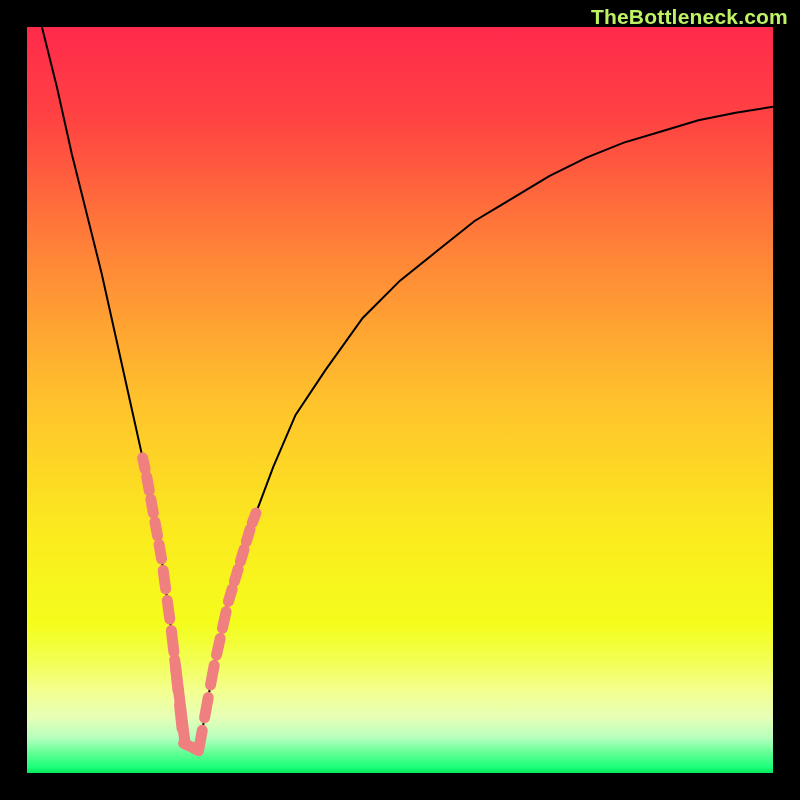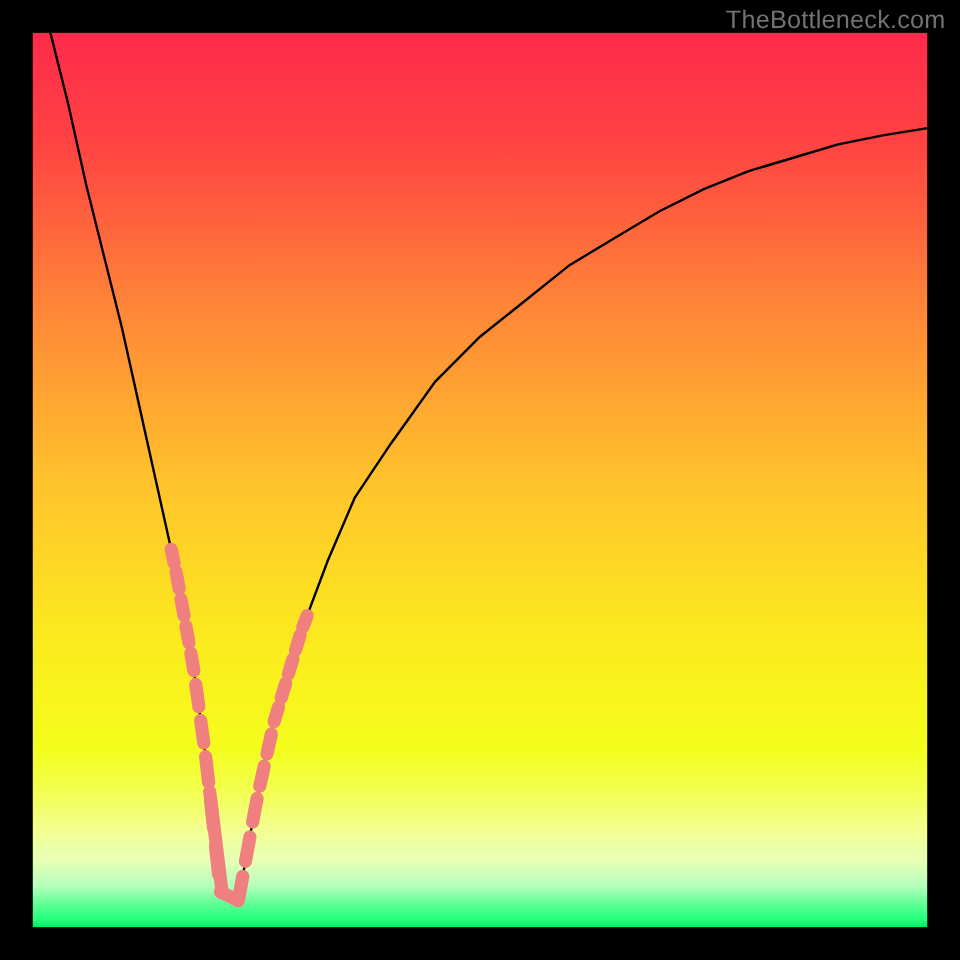--- a/index.html
+++ b/index.html
@@ -39,22 +39,22 @@
     left: 0;
     top: 0;
     width: 100%;
     height: 100%;
   }
   .watermark {
     position: absolute;
     top: 5px;
     right: 12px;
     font-size: 21px;
-    font-weight: 400;
-    color: #737373;
+    font-weight: 700;
+    color: #bef264;
     letter-spacing: 0.2px;
   }
 </style>
 </head>
 <body>
 
 <div class="frame">
 
   <div class="plot-area">
     <svg class="gradient-bg" viewBox="0 0 746 746" preserveAspectRatio="none">

